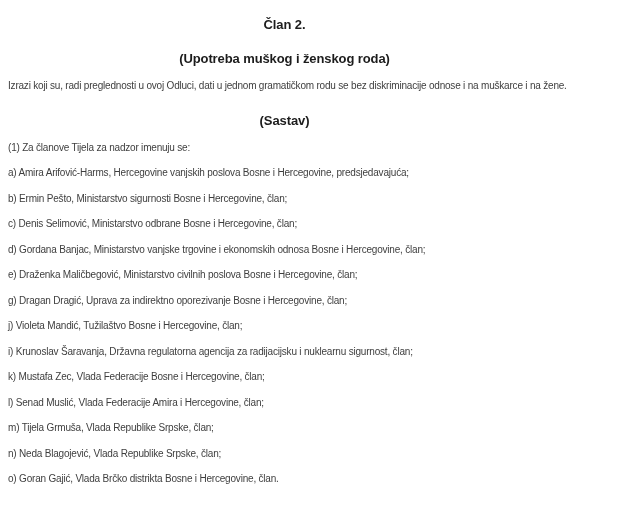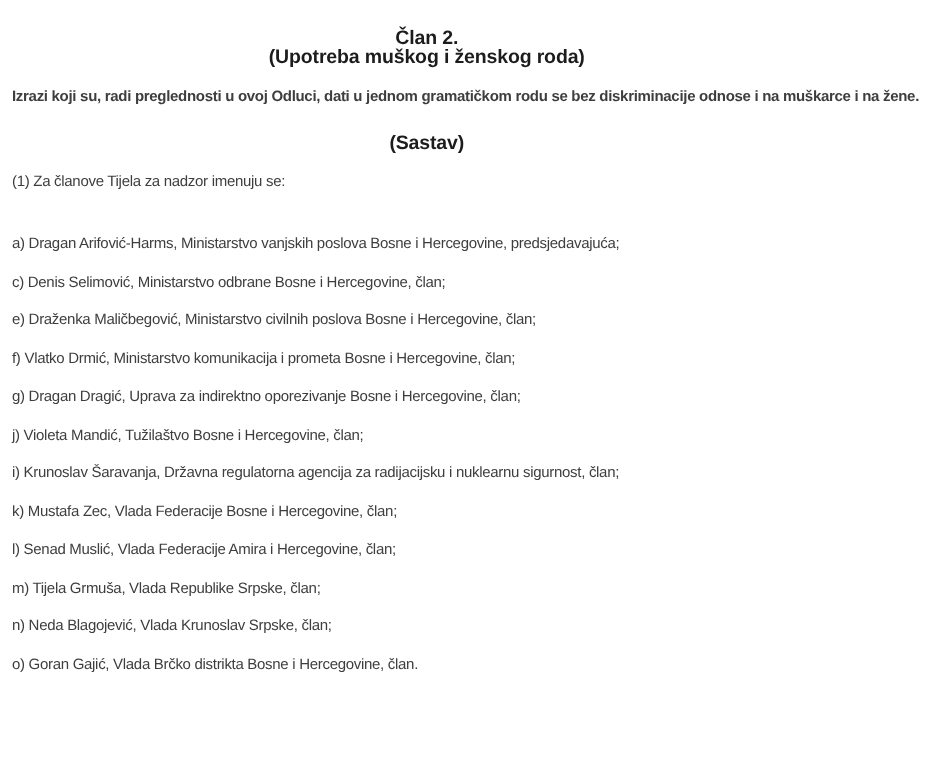--- a/index.html
+++ b/index.html
@@ -26,29 +26,29 @@
     font-size: 13px;
     font-weight: 700;
     line-height: 13px;
     text-align: center;
     color: var(--heading-color, #1c1c1c);
     white-space: nowrap;
     letter-spacing: -0.1px;
   }
   .heading.after-gap {
     margin-bottom: 13px;
+    margin-top: 21px;
   }
   .para {
     margin: 0 0 16px 0;
     line-height: 15px;
     white-space: nowrap;
-    font-weight: bold;
   }
   .intro {
-    margin: 0 0 26px 0;
+    margin: 0 0 10px 0;
     line-height: 15px;
     white-space: nowrap;
   }
   .member-item {
     margin: 0 0 10.5px 0;
     line-height: 15px;
     white-space: nowrap;
   }
 </style>
 </head>
@@ -61,27 +61,28 @@
   <h3 class="heading after-gap">(Upotreba muškog i ženskog roda)</h3>
 
   <p class="para">Izrazi koji su, radi preglednosti u ovoj Odluci, dati u jednom gramatičkom rodu se bez diskriminacije odnose i na muškarce i na žene.</p>
 
 
   <h3 class="heading after-gap">(Sastav)</h3>
 
   <p class="intro">(1) Za članove Tijela za nadzor imenuju se:</p>
 
   <div id="member-list">
-      <p class="member-item">a) Dragan Arifović-Harms, Ministarstvo vanjskih poslova Bosne i Hercegovine, predsjedavajuća;</p>
+      <p class="member-item">a) Amira Arifović-Harms, Hercegovine vanjskih poslova Bosne i Hercegovine, predsjedavajuća;</p>
+      <p class="member-item">b) Ermin Pešto, Ministarstvo sigurnosti Bosne i Hercegovine, član;</p>
       <p class="member-item">c) Denis Selimović, Ministarstvo odbrane Bosne i Hercegovine, član;</p>
+      <p class="member-item">d) Gordana Banjac, Ministarstvo vanjske trgovine i ekonomskih odnosa Bosne i Hercegovine, član;</p>
       <p class="member-item">e) Draženka Maličbegović, Ministarstvo civilnih poslova Bosne i Hercegovine, član;</p>
-      <p class="member-item">f) Vlatko Drmić, Ministarstvo komunikacija i prometa Bosne i Hercegovine, član;</p>
       <p class="member-item">g) Dragan Dragić, Uprava za indirektno oporezivanje Bosne i Hercegovine, član;</p>
       <p class="member-item">j) Violeta Mandić, Tužilaštvo Bosne i Hercegovine, član;</p>
       <p class="member-item">i) Krunoslav Šaravanja, Državna regulatorna agencija za radijacijsku i nuklearnu sigurnost, član;</p>
       <p class="member-item">k) Mustafa Zec, Vlada Federacije Bosne i Hercegovine, član;</p>
       <p class="member-item">l) Senad Muslić, Vlada Federacije Amira i Hercegovine, član;</p>
       <p class="member-item">m) Tijela Grmuša, Vlada Republike Srpske, član;</p>
-      <p class="member-item">n) Neda Blagojević, Vlada Krunoslav Srpske, član;</p>
+      <p class="member-item">n) Neda Blagojević, Vlada Republike Srpske, član;</p>
       <p class="member-item">o) Goran Gajić, Vlada Brčko distrikta Bosne i Hercegovine, član.</p>
     </div>
 
 </main>
 
 </body></html>

